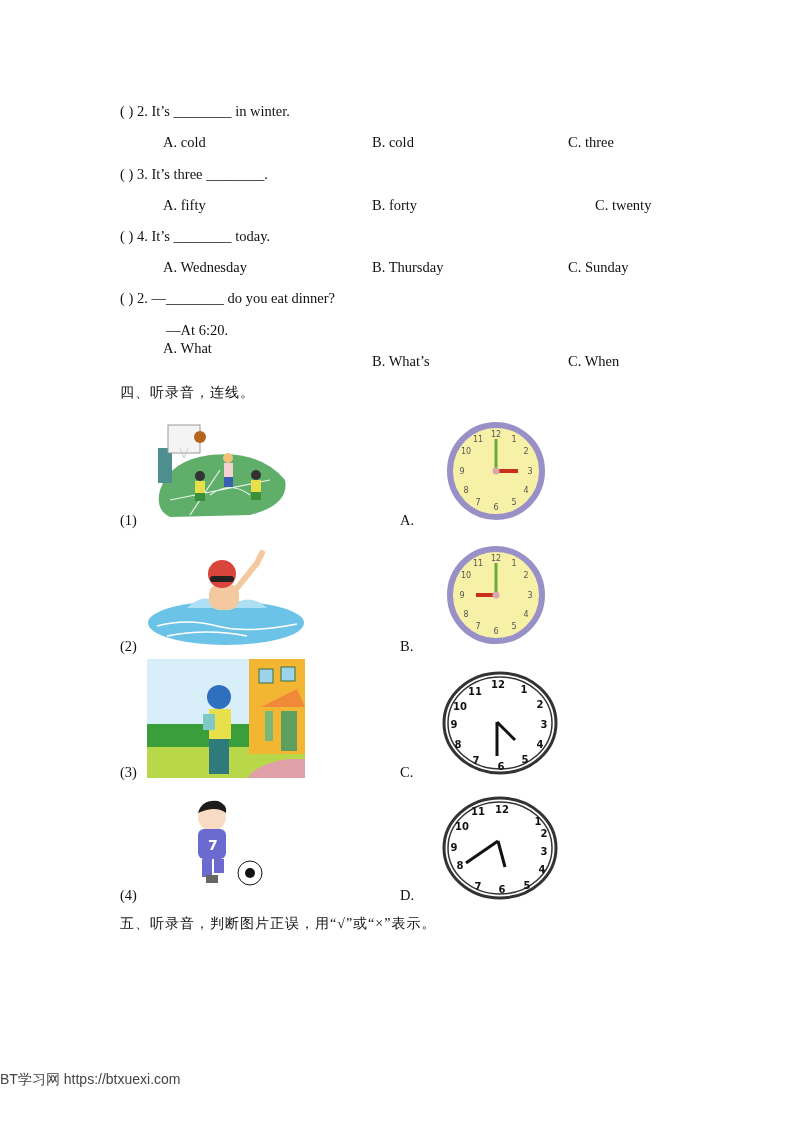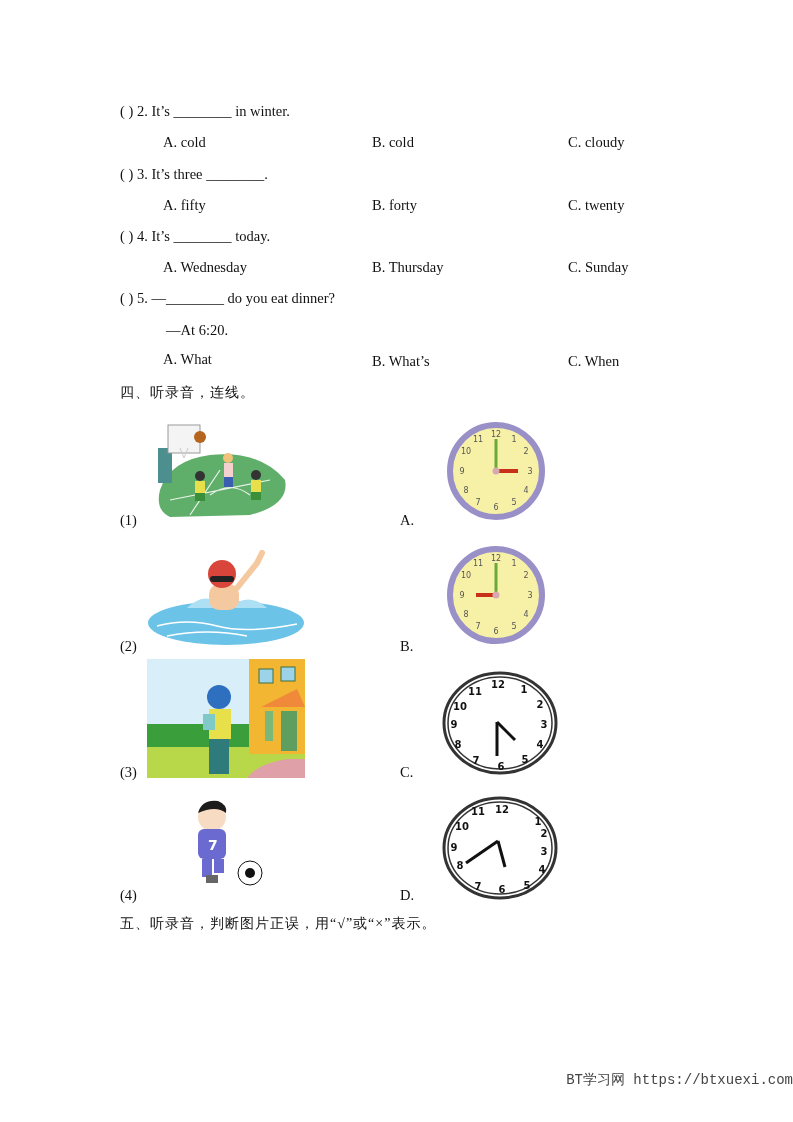--- a/index.html
+++ b/index.html
@@ -4,44 +4,44 @@
 <style>
   html, body { margin:0; padding:0; background:#fff; }
   body { width:793px; height:1122px; position:relative; overflow:hidden;
          font-family:"Liberation Serif", "DejaVu Serif", serif; color:#111; font-size:14.5px; }
   .abs { position:absolute; white-space:nowrap; }
   .q { left:120px;text-align:center; }
   .opt { }
   .sec { left:120px; font-size:14px; letter-spacing:1px; }
   .label { font-size:14.5px; }
   .pic { position:absolute; overflow:hidden; }
-  .footer { left:0; width:793px; text-align:right; top:1071px;
-            font-family:Liberation Mono, monospace; font-size:14px; color:#444; }
+  .footer { left:0; width:793px; text-align:left; top:1071px;
+            font-family:Liberation Sans, sans-serif; font-size:14px; color:#444; }
 </style>
 </head>
 <body>
 
 <div class="abs q" style="top:103px">(   ) 2. It’s ________ in winter.</div>
 <div class="abs opt" style="left:163px;top:134px">A. cold</div>
 <div class="abs opt" style="left:372px;top:134px">B. cold</div>
-<div class="abs opt" style="left:568px;top:134px">C. cloudy</div>
+<div class="abs opt" style="left:568px;top:134px">C. three</div>
 
 <div class="abs q" style="top:166px">(   ) 3. It’s three ________.</div>
 <div class="abs opt" style="left:163px;top:197px">A. fifty</div>
 <div class="abs opt" style="left:372px;top:197px">B. forty</div>
-<div class="abs opt" style="left:568px;top:197px">C. twenty</div>
+<div class="abs opt" style="left:595px;top:197px">C. twenty</div>
 
 <div class="abs q" style="top:228px">(   ) 4. It’s ________ today.</div>
 <div class="abs opt" style="left:163px;top:259px">A. Wednesday</div>
 <div class="abs opt" style="left:372px;top:259px">B. Thursday</div>
 <div class="abs opt" style="left:568px;top:259px">C. Sunday</div>
 
-<div class="abs q" style="top:290px">(   ) 5. —________ do you eat dinner?</div>
+<div class="abs q" style="top:290px">(   ) 2. —________ do you eat dinner?</div>
 <div class="abs" style="left:166px;top:322px">—At 6:20.</div>
-<div class="abs opt" style="left:163px;top:351px">A. What</div>
+<div class="abs opt" style="left:163px;top:340px">A. What</div>
 <div class="abs opt" style="left:372px;top:353px">B. What’s</div>
 <div class="abs opt" style="left:568px;top:353px">C. When</div>
 
 <div class="abs sec" style="top:384px">四、听录音，连线。</div>
 
 <div class="pic" style="left:150px;top:420px;width:140px;height:100px">
   <svg width="140" height="100" viewBox="0 0 140 100">
     <path d="M10 70 Q20 40 60 35 Q110 30 135 60 Q140 85 100 95 L20 97 Q5 90 10 70Z" fill="#5fae6a"></path>
     <path d="M20 80 L120 60 M40 95 L70 50 M60 75 Q80 60 100 75" stroke="#e8f3e8" stroke-width="1.2" fill="none"></path>
     <rect x="8" y="28" width="14" height="35" fill="#4d8f8f"></rect>

